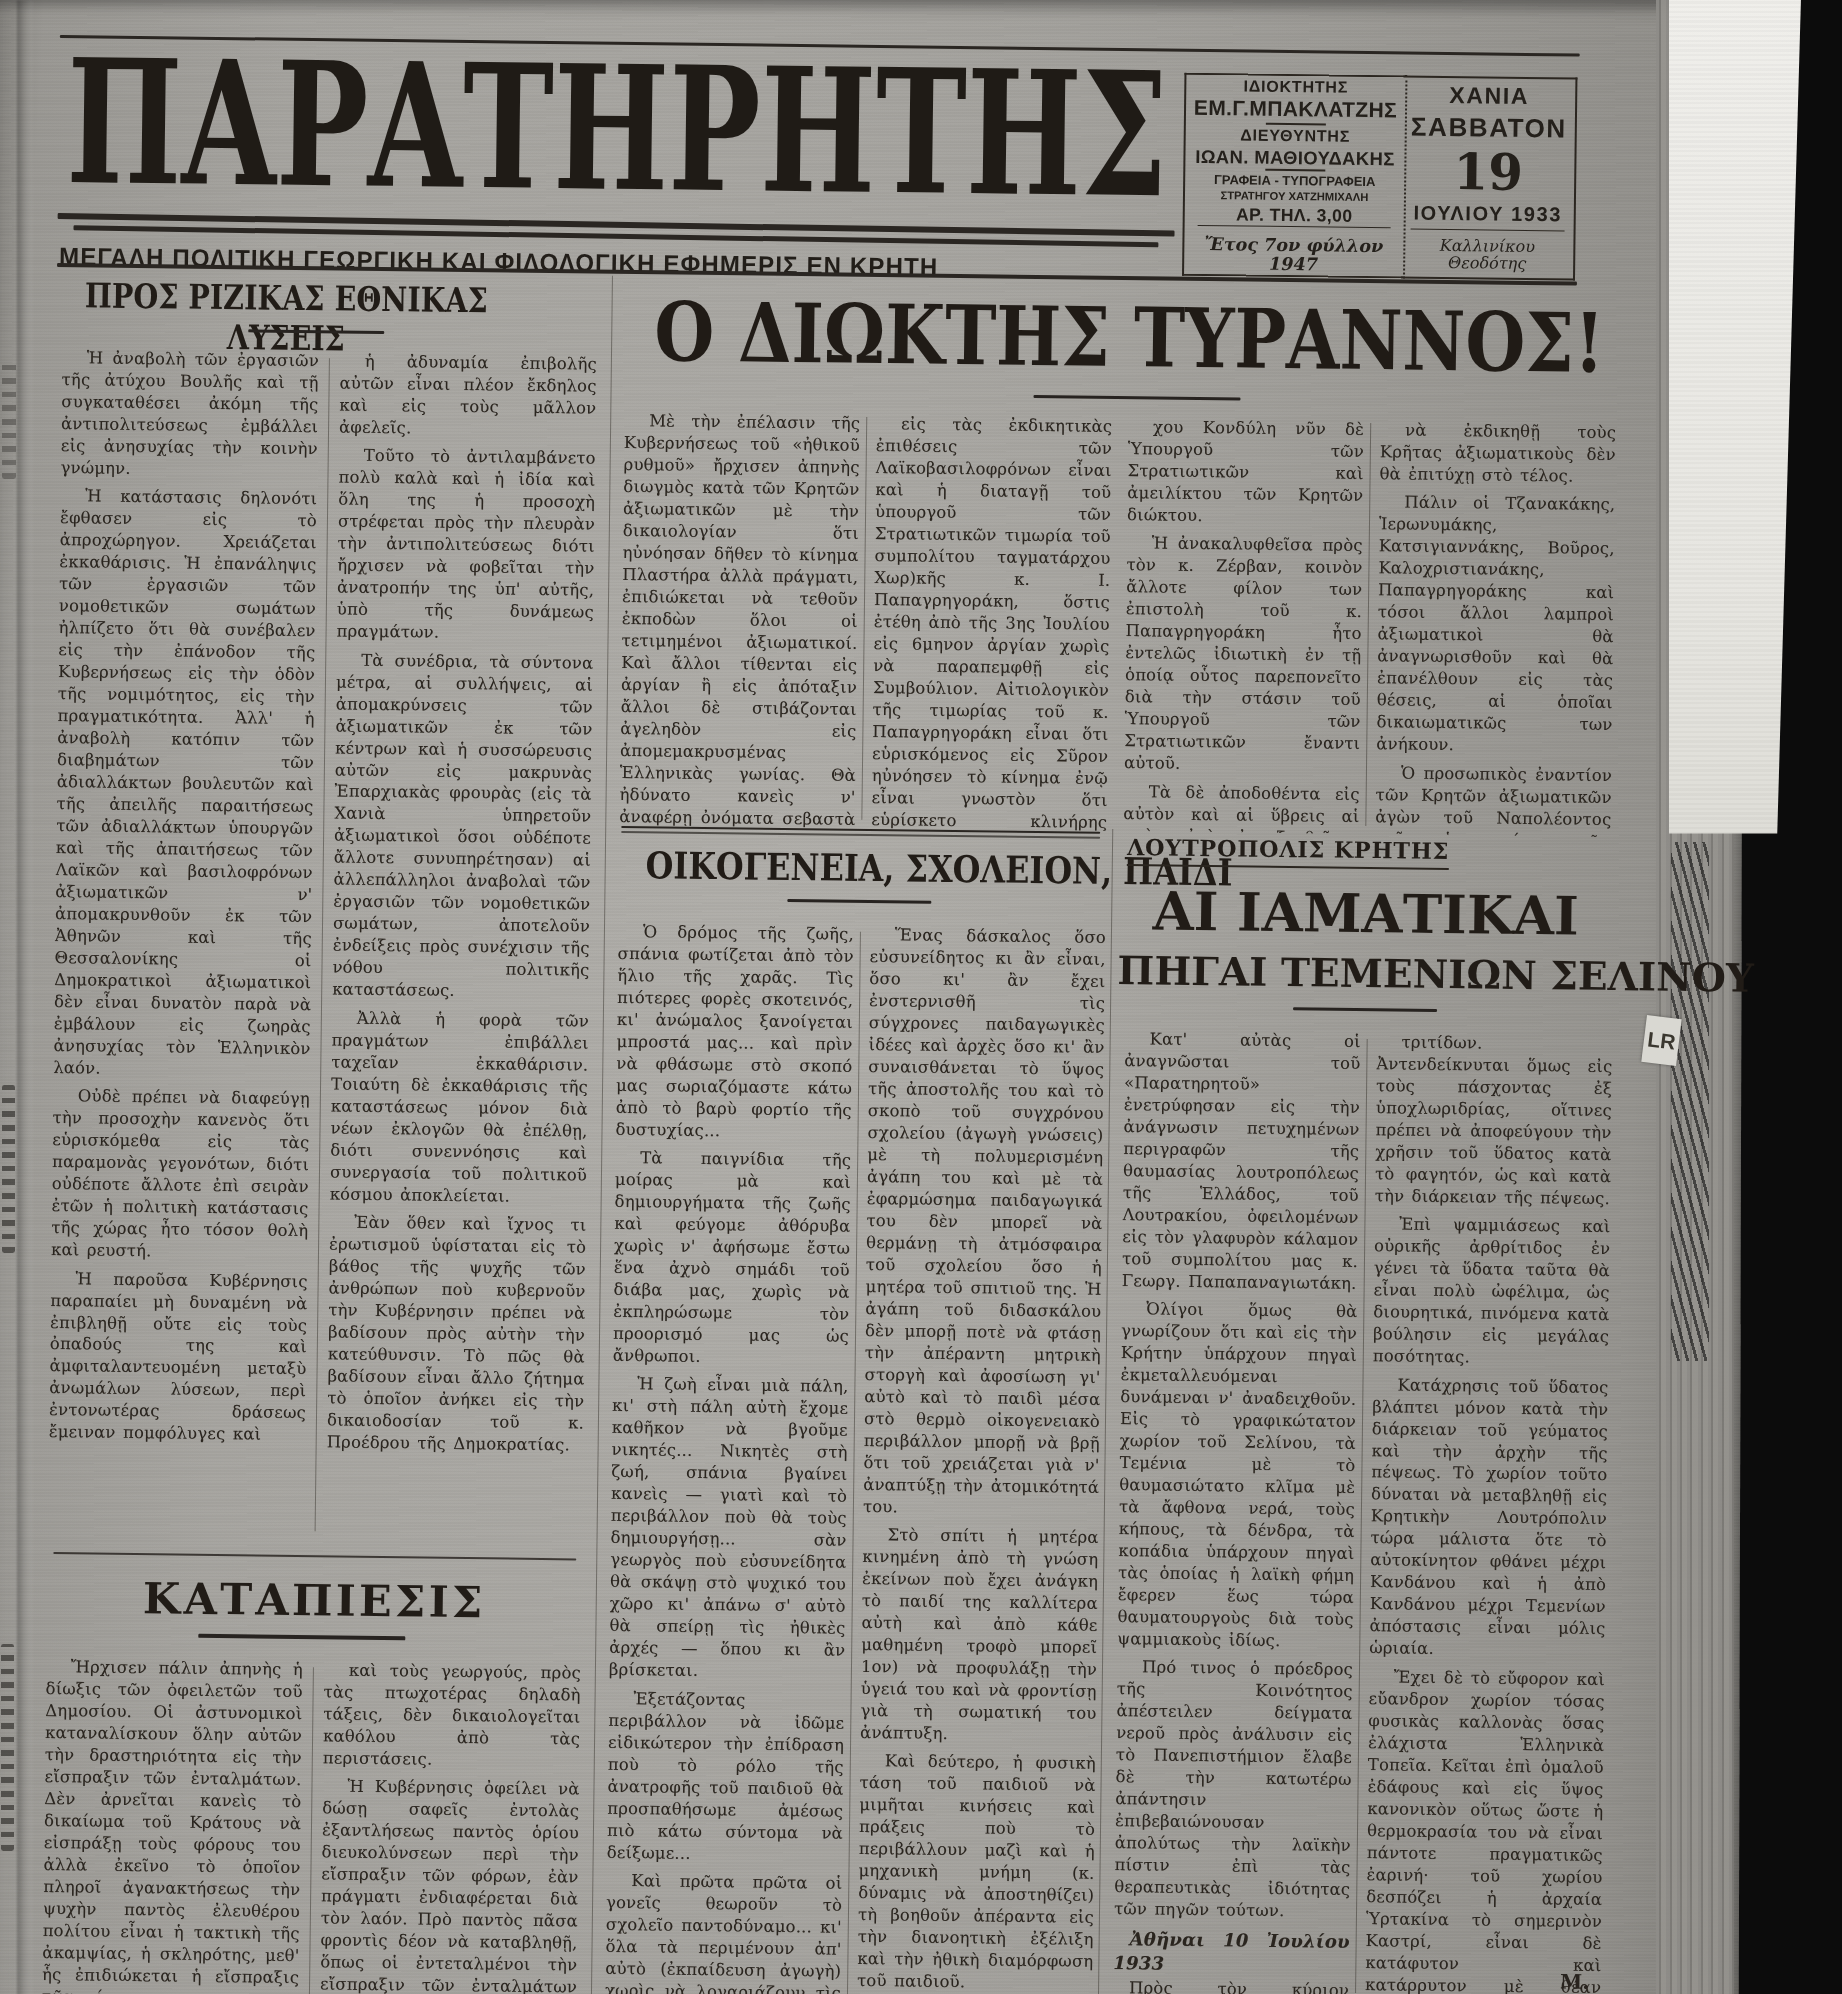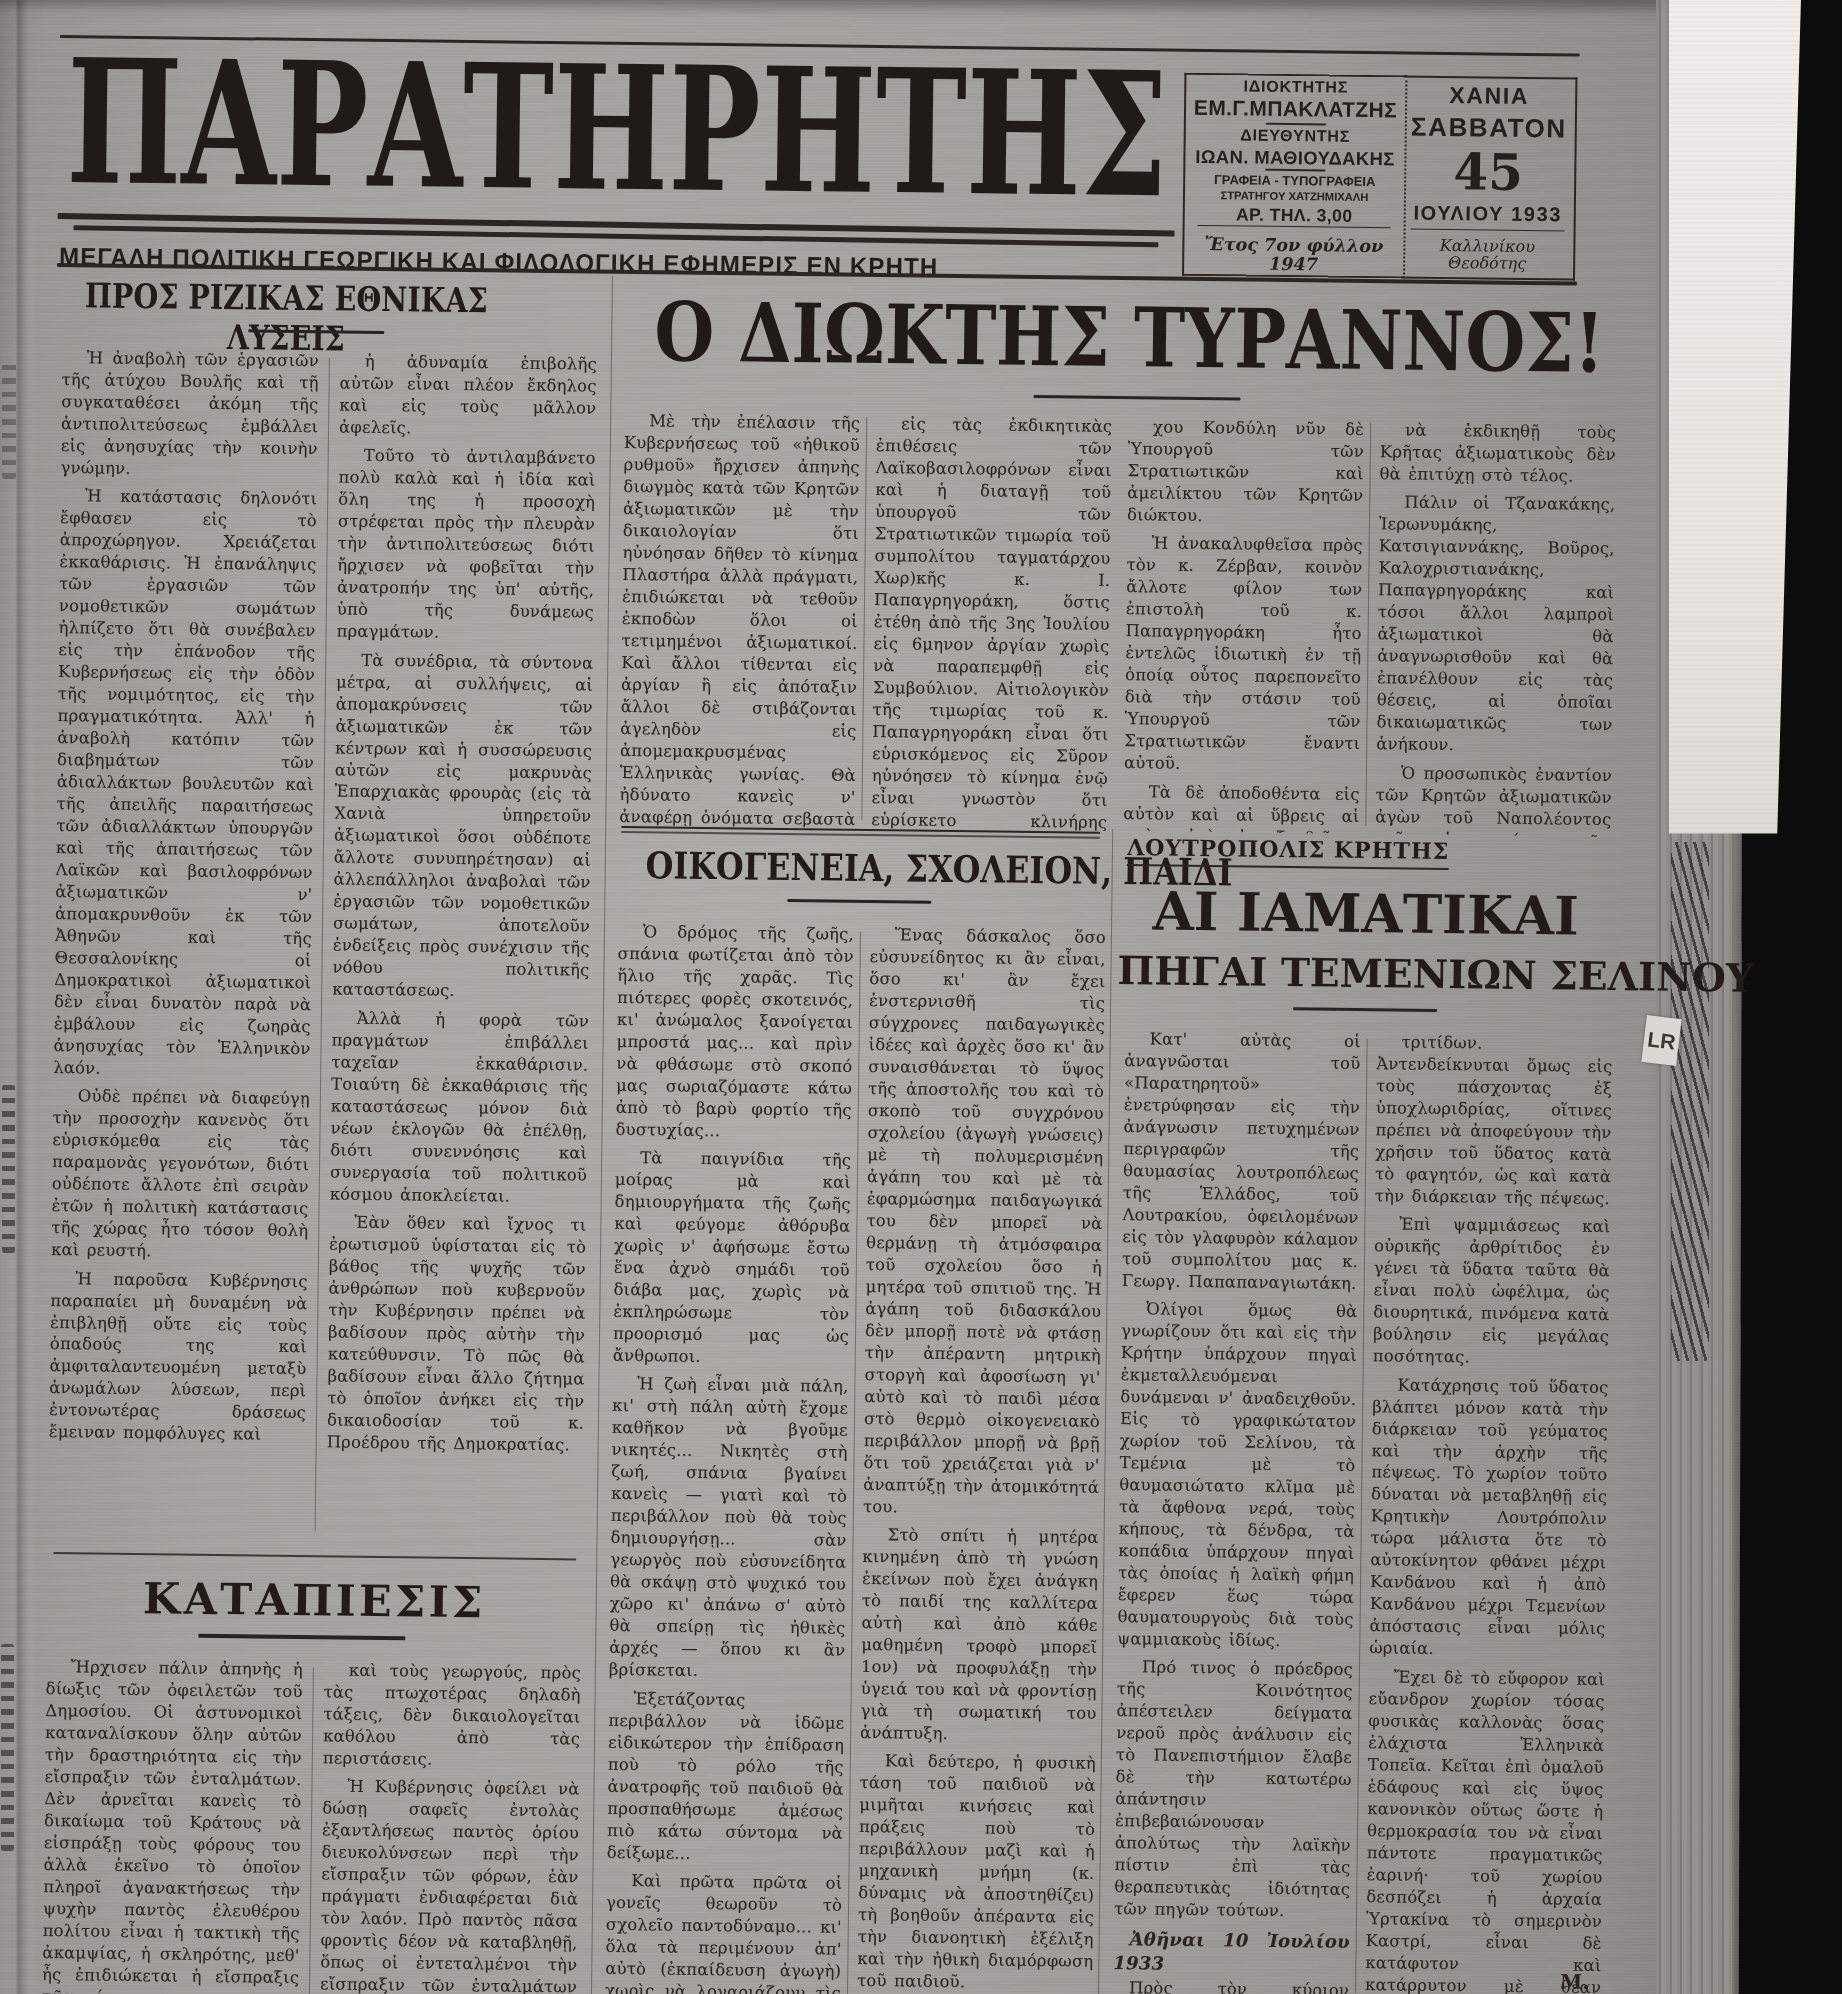--- a/index.html
+++ b/index.html
@@ -99,21 +99,21 @@
     <div class="mini-rule"></div>
     <div class="mb-small">ΓΡΑΦΕΙΑ - ΤΥΠΟΓΡΑΦΕΙΑ</div>
     <div class="mb-small" style="font-size:11.2px;">ΣΤΡΑΤΗΓΟΥ ΧΑΤΖΗΜΙΧΑΛΗ</div>
     <div class="mb-big" style="font-size:17.6px;">ΑΡ. ΤΗΛ. 3,00</div>
     <div class="mb-issue">Ἔτος 7ον φύλλον 1947</div>
   </div>
 
   <div class="mast-box" style="left:1344px;top:35px;width:172px;height:199px;border-left:none;">
     <div class="mb-day" style="font-size:23px;">ΧΑΝΙΑ</div>
     <div class="mb-day">ΣΑΒΒΑΤΟΝ</div>
-    <div class="mb-num">45</div>
+    <div class="mb-num">19</div>
     <div class="mb-day" style="font-size:20px;">ΙΟΥΛΙΟΥ 1933</div>
     <div class="mb-saint">Καλλινίκου Θεοδότης</div>
   </div>
 
   <div class="rule-h" style="left:0;top:239px;width:1520px;height:4px;"></div>
 
   <div class="rule-v" style="left:555px;top:245px;height:2228px;"></div>
   <div class="rule-v" style="left:1062px;top:792px;height:1682px;"></div>
 
   <div class="hl" style="left:0;top:251px;width:547px;font-size:34px;transform:scaleX(.84);transform-origin:left;">ΠΡΟΣ ΡΙΖΙΚΑΣ ΕΘΝΙΚΑΣ ΛΥΣΕΙΣ</div>

